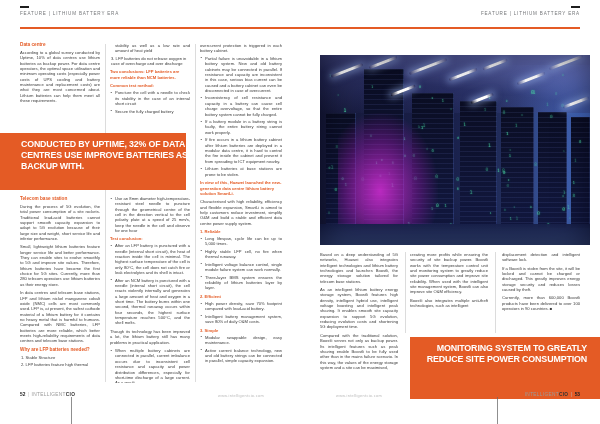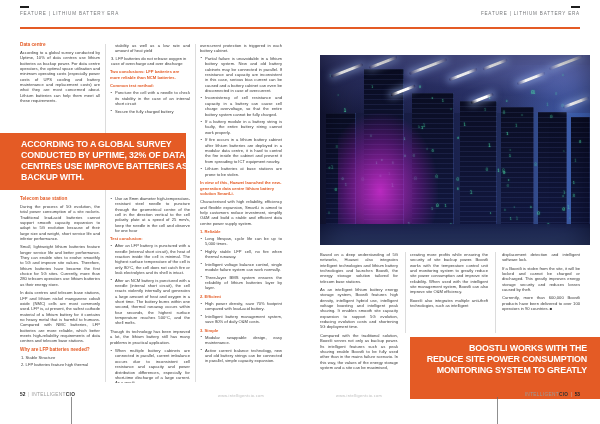--- a/index.html
+++ b/index.html
@@ -107,21 +107,20 @@
   <div class="b" style="margin-bottom:3.5px">Three-layer BMS system ensures the reliability of lithium batteries layer by layer.</div>
   <div class="note-orange" style="margin-bottom:1.5px">2. Efficient</div>
   <div class="b">High power density, save 70% footprint compared with lead-acid battery.</div>
   <div class="b" style="margin-bottom:3.5px">Intelligent battery management system, save 80% of daily O&amp;M costs.</div>
   <div class="note-orange" style="margin-bottom:1.5px">3. Simple</div>
   <div class="b">Modular swappable design, easy maintenance.</div>
   <div class="b">Active current balance technology, new and old battery strings can be connected in parallel, simple capacity expansion.</div>
 </div>
 
 <div class="abs quote quote-left">
-  <div class="ln">ACCORDING TO A GLOBAL SURVEY</div>
   <div class="ln">CONDUCTED BY UPTIME, 32% OF DATA</div>
   <div class="ln">CENTRES USE IMPROVE BATTERIES AS</div>
   <div class="ln">BACKUP WITH.</div>
 </div>
 
 <div class="abs col" style="left:20px;top:196px">
   <div class="h-orange first">Telecom base station</div>
   <p>During the process of 5G evolution, the total power consumption of a site rockets. Traditional lead-acid batteries cannot support smooth capacity expansion to adapt to 5G evolution because of their large size and weight, short service life and inferior performance.</p>
   <p>Small, lightweight lithium batteries feature longer service life and better performance. They can enable sites to evolve smoothly to 5G and improve site values. Therefore, lithium batteries have become the first choice for 5G sites. Currently, more than 280 telecom operators use lithium batteries as their energy store.</p>
   <p>In data centres and telecom base stations, LFP and lithium nickel manganese cobalt oxide (NMC) cells are most commonly used. LFP is, at present, the safest cathode material of a lithium battery for it contains no heavy metal that is harmful to humans. Compared with NMC batteries, LFP batteries are more reliable, which better meets high-reliability requirements of data centres and telecom base stations.</p>
@@ -267,23 +266,22 @@
   <p>creating more profits while ensuring the security of site backup power. Boostli works with the temperature control unit and monitoring system to greatly reduce site power consumption and improve site reliability. When used with the intelligent site management system, Boostli can also improve site O&amp;M efficiency.</p>
   <p>Boostli also integrates multiple anti-theft technologies, such as intelligent</p>
 </div>
 <div class="abs col" style="left:502px;top:252px;width:78px;height:80px;overflow:hidden">
   <p>displacement detection and intelligent software lock.</p>
   <p>If a Boostli is stolen from the site, it will be locked and cannot be charged or discharged. This greatly improves energy storage security and reduces losses caused by theft.</p>
   <p>Currently, more than 600,000 Boostli products have been delivered to over 100 operators in 90 countries. ■</p>
 </div>
 
 <div class="abs quote quote-right">
-  <div class="ln">BOOSTLI WORKS WITH THE</div>
+  <div class="ln">MONITORING SYSTEM TO GREATLY</div>
   <div class="ln">REDUCE SITE POWER CONSUMPTION</div>
-  <div class="ln">MONITORING SYSTEM TO GREATLY</div>
 </div>
 
 <div class="abs footer" style="left:20px">
   <span class="pn">52</span><span class="sep">|</span><span class="bl">INTELLIGENT</span><span class="bb">CIO</span>
 </div>
 <div class="abs website" style="left:200px;width:82px">www.intelligentcio.com</div>
 <div class="abs website" style="left:320px;width:78px">www.intelligentcio.com</div>
 <div class="abs footer" style="right:20px;text-align:right">
   <span class="bl">INTELLIGENT</span><span class="bb">CIO</span><span class="sep">|</span><span class="pn">53</span>
 </div>

